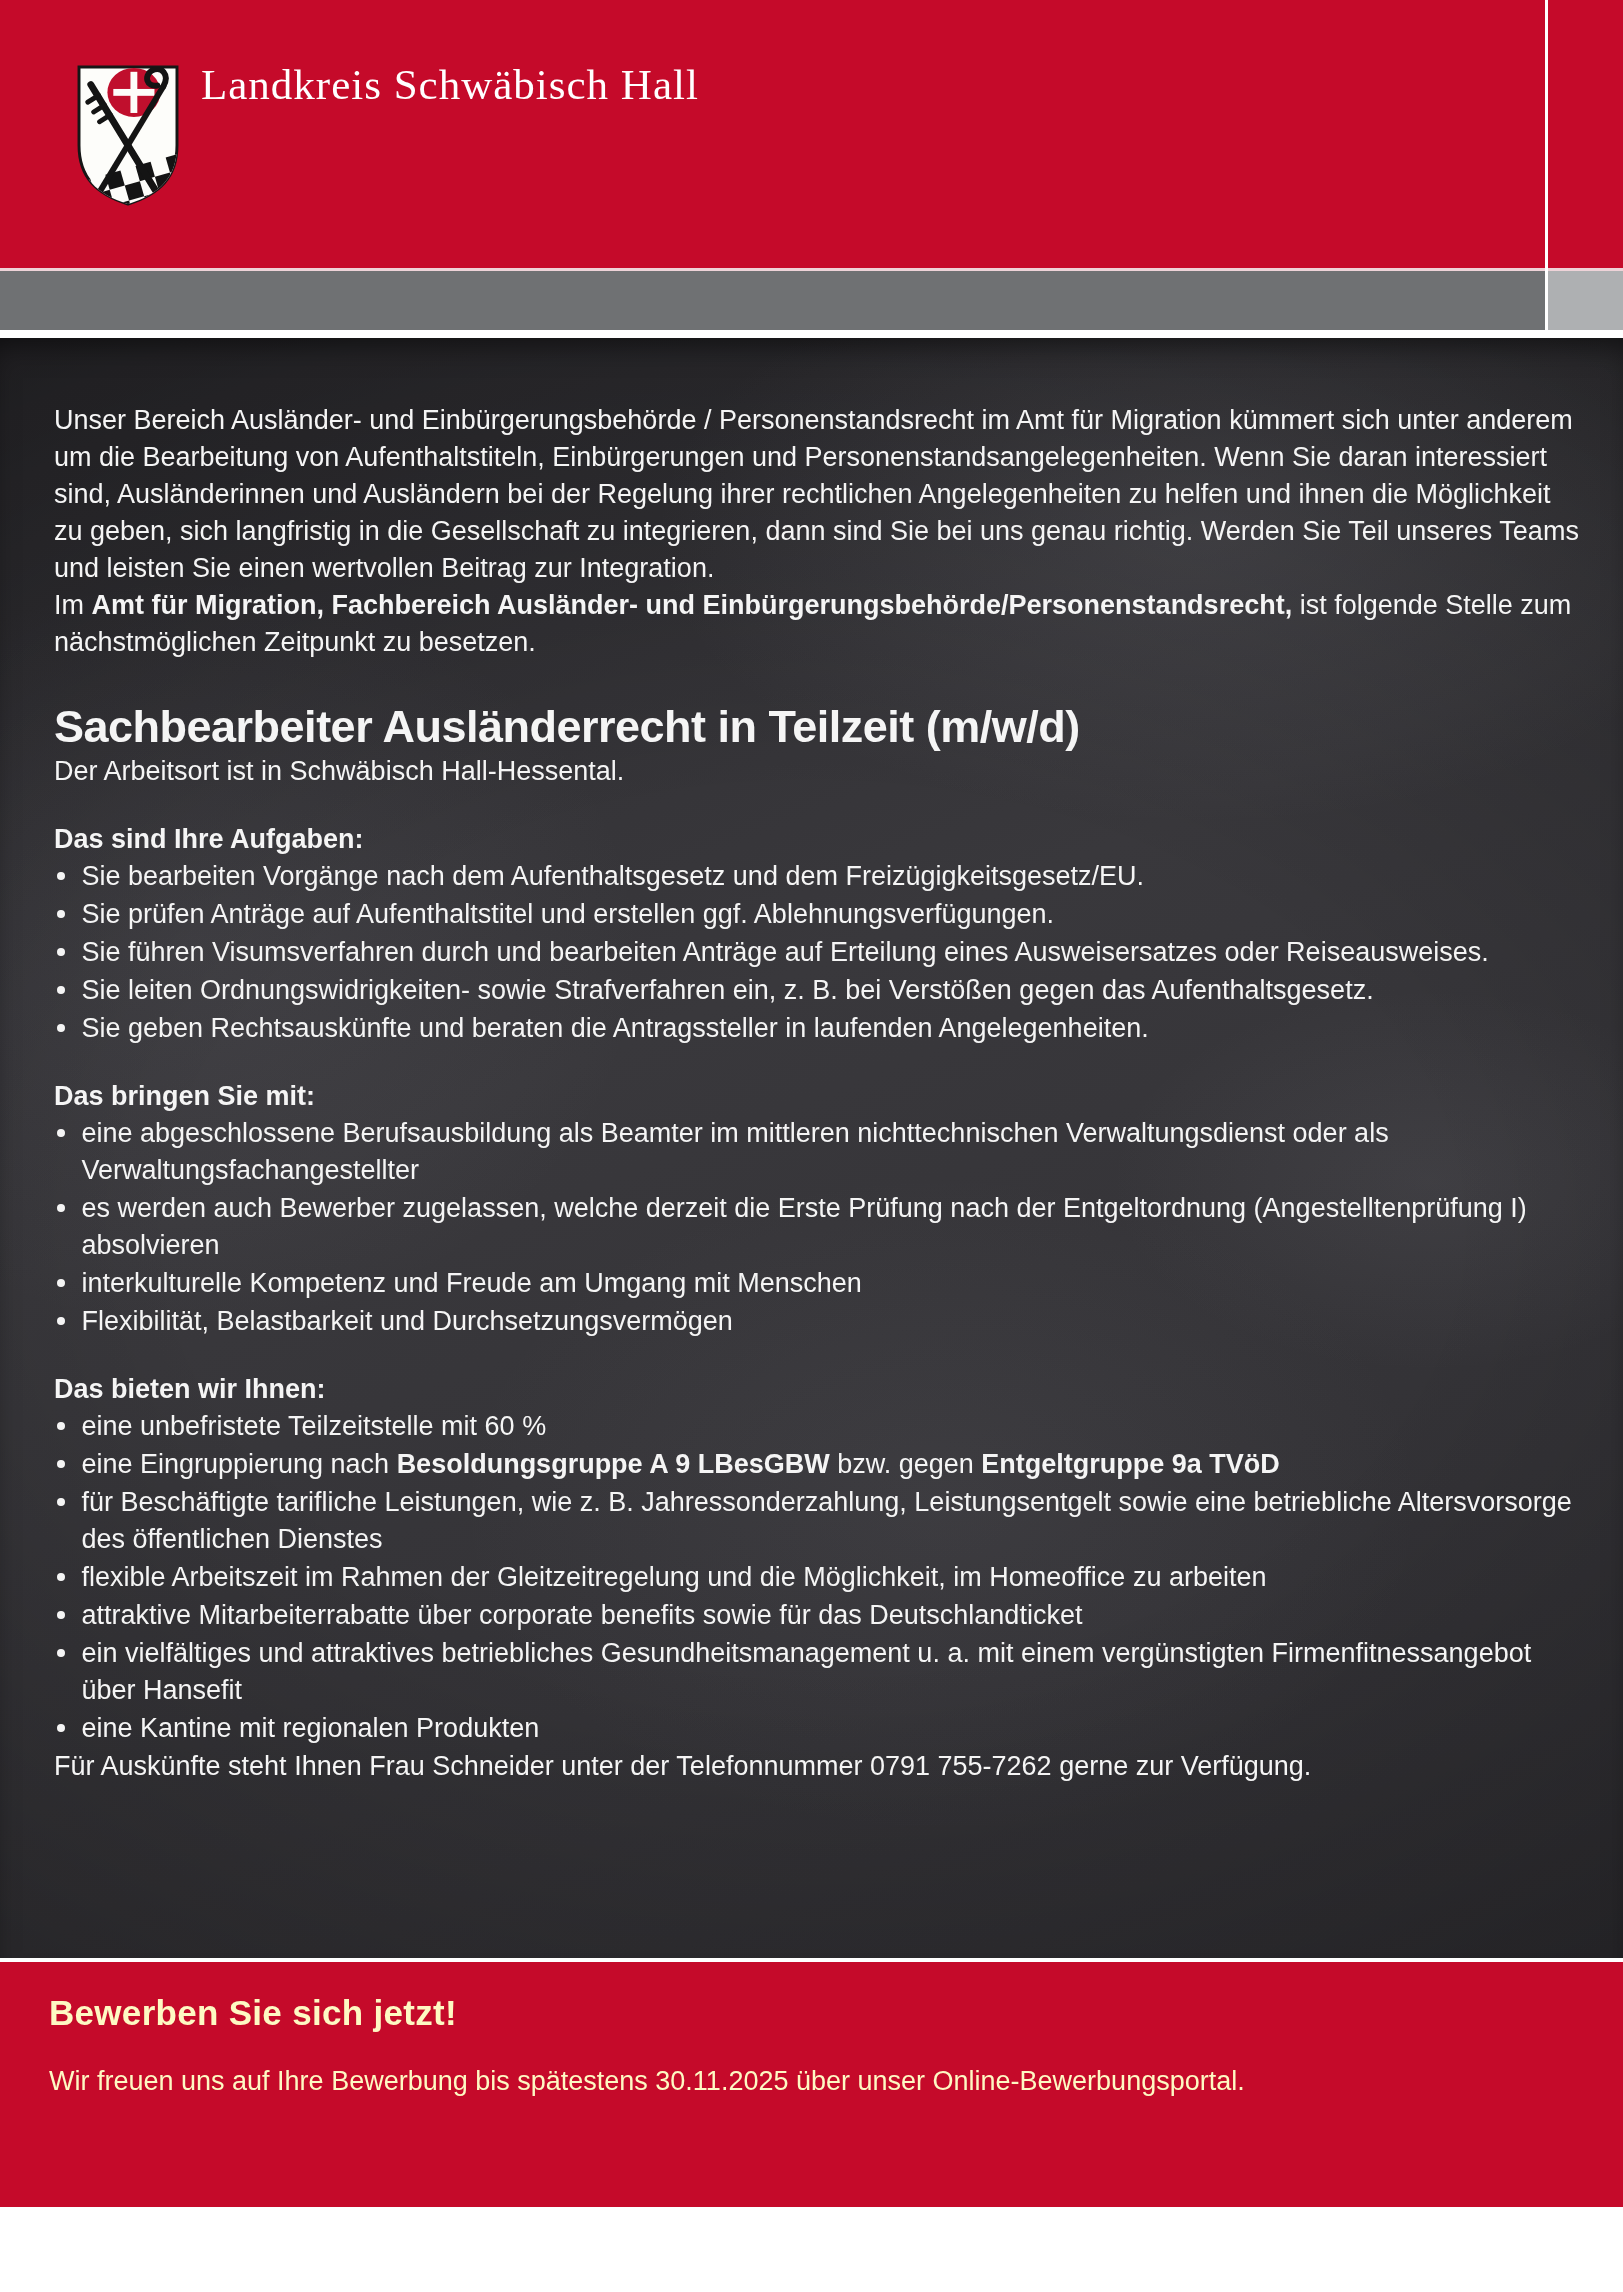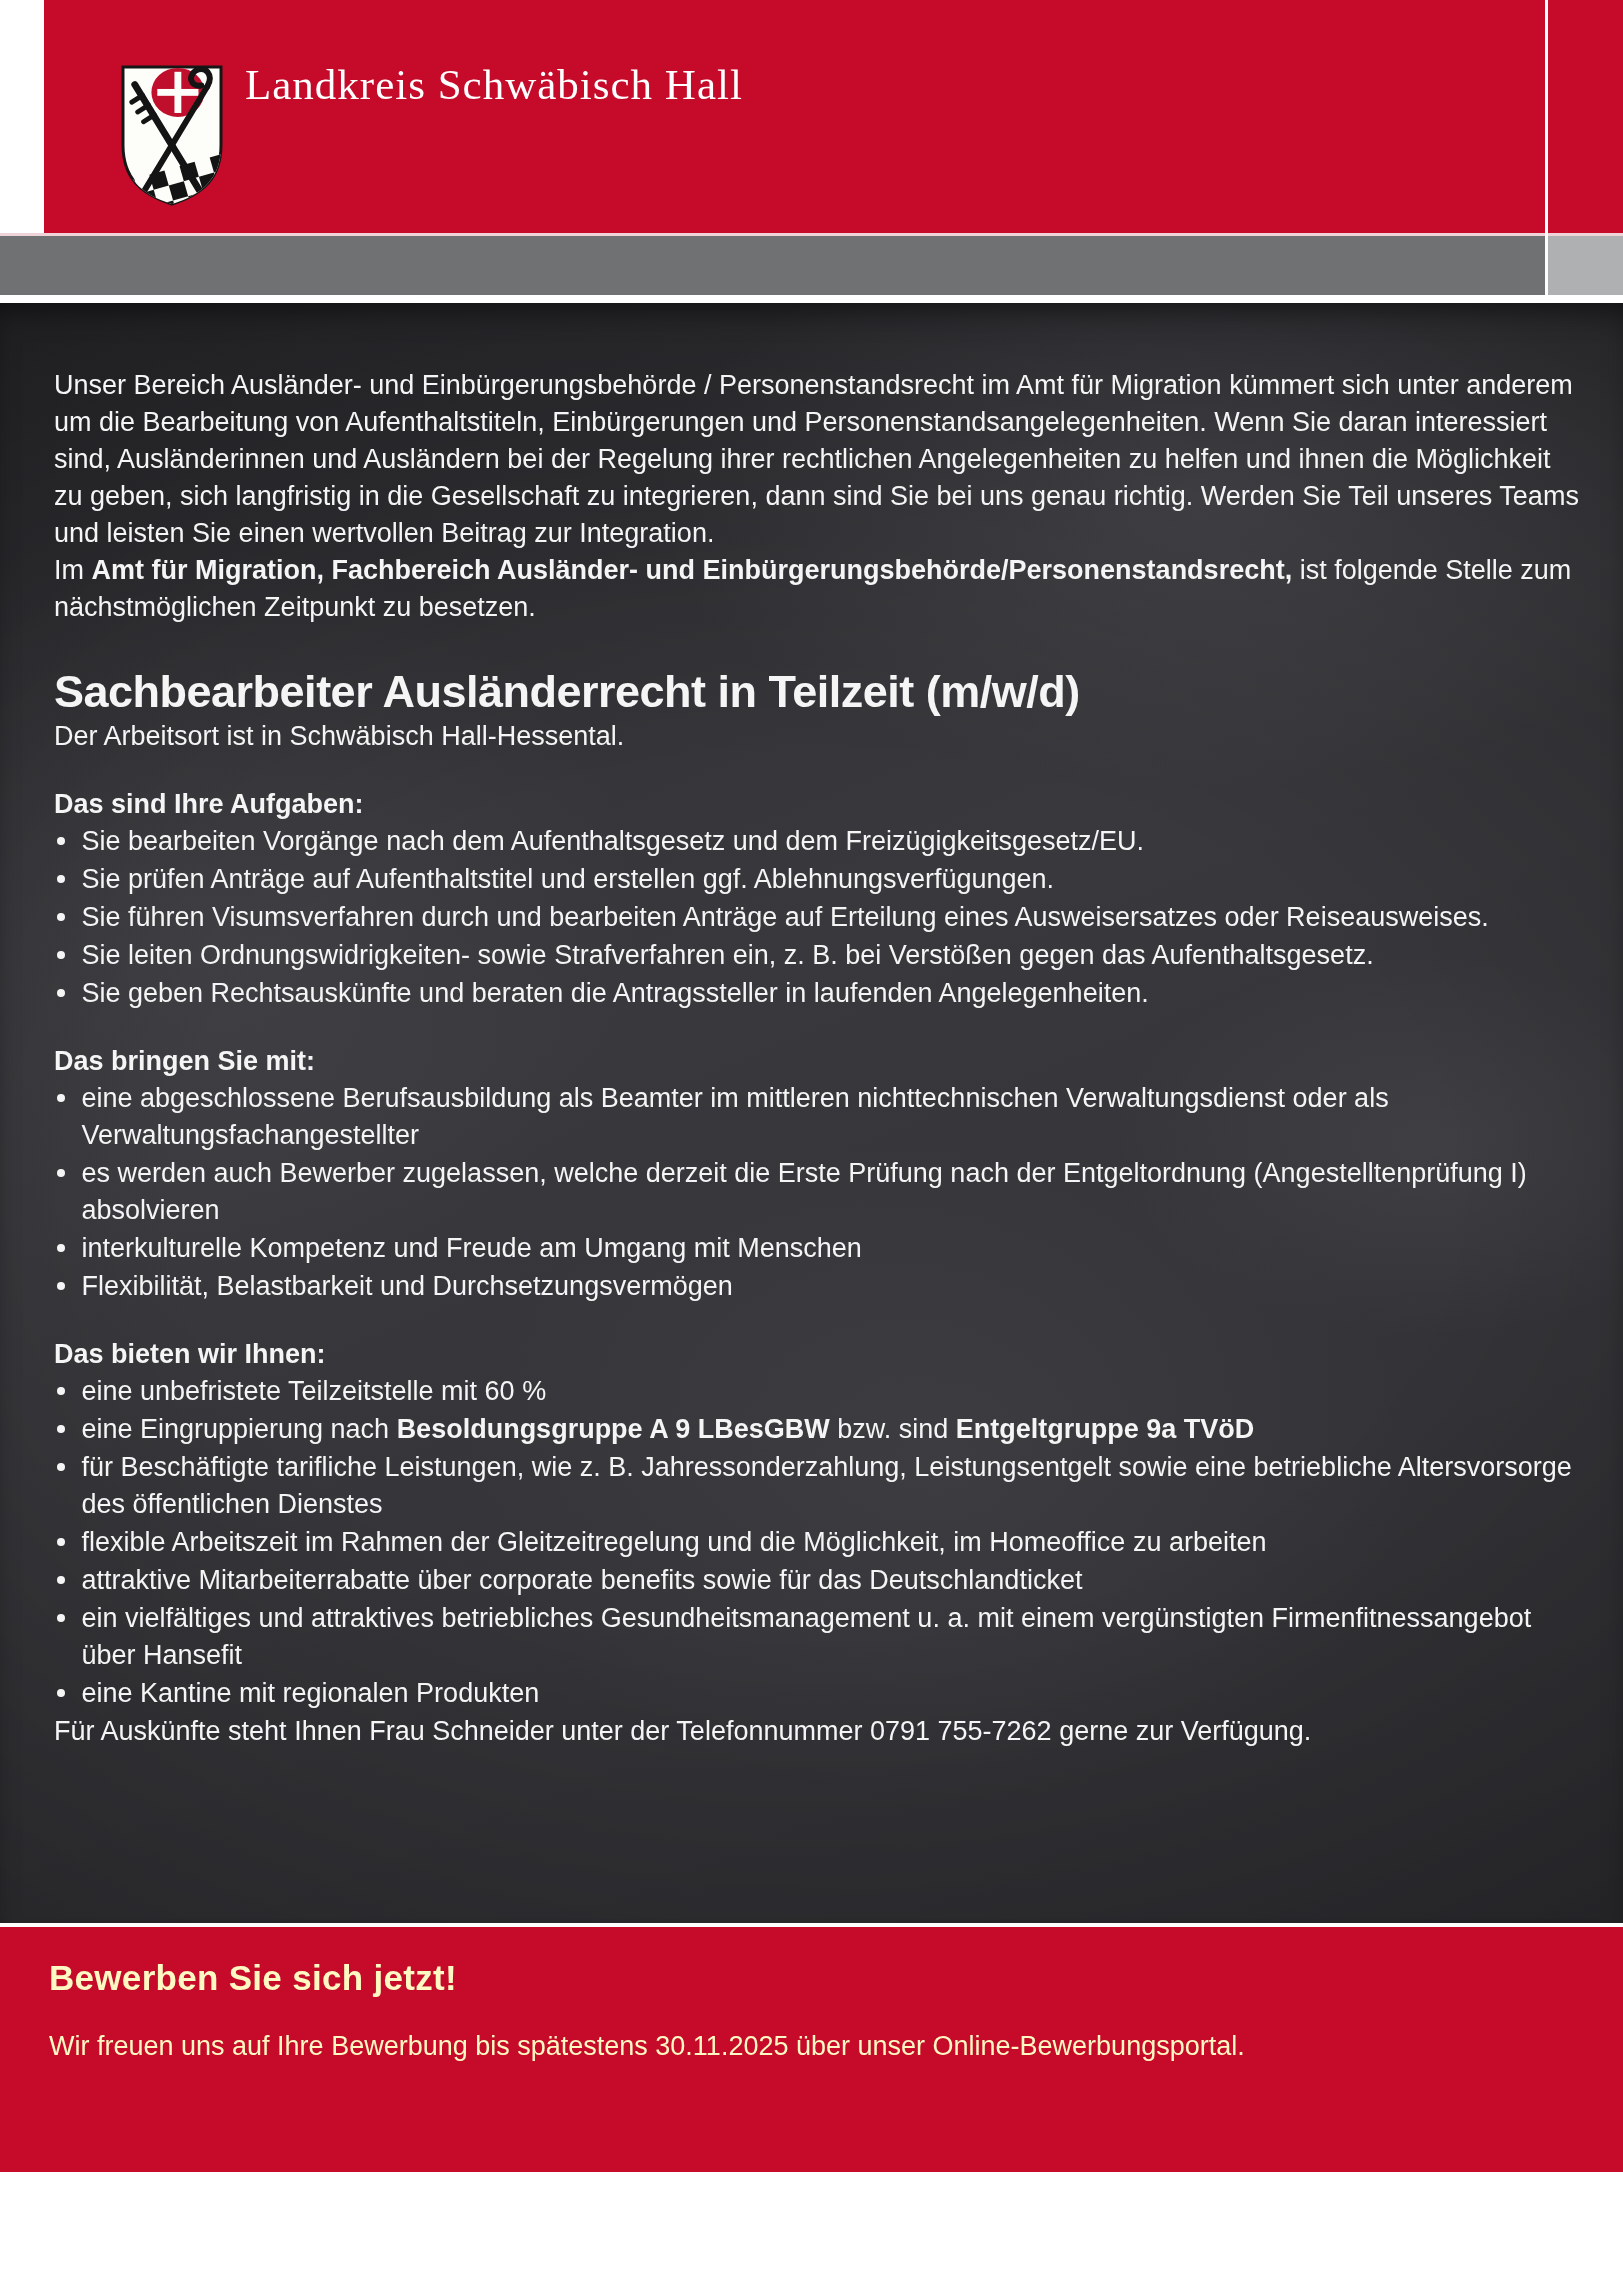--- a/index.html
+++ b/index.html
@@ -9,21 +9,21 @@
     --gray-band-light:#aeb0b2;
     --separator-pink:#eed3d8;
     --text-white:#f5f5f5;
   }
   *{margin:0;padding:0;box-sizing:border-box;}
   body{background:#fff;font-family:"Liberation Sans","DejaVu Sans",sans-serif;}
   .page{position:relative;width:1623px;height:2293px;background:#fff;overflow:hidden;}
 
   
   .top-area{position:relative;}
-  .red-header{position:relative;height:233px;background:var(--brand-red);margin-left:44px;}
+  .red-header{position:relative;height:268px;background:var(--brand-red);}
   .coat-of-arms{position:absolute;left:73px;top:63px;}
   .org-name{position:absolute;left:201px;top:59px;
     font-family:"Liberation Serif","DejaVu Serif",serif;
     font-size:43px;line-height:51px;color:#fff;letter-spacing:1px;white-space:nowrap;}
   .sep-pink{height:2.9px;background:var(--separator-pink);}
   .gray-band{position:relative;height:59px;background:var(--gray-band);}
   .gray-band-right{position:absolute;left:1548px;top:0;right:0;height:100%;background:var(--gray-band-light);}
   .vline{position:absolute;left:1545px;top:0;bottom:0;width:2.9px;background:#fff;z-index:3;}
   .sep-white{height:7.8px;background:#fff;}
 
@@ -154,21 +154,21 @@
     <ul class="bullets">
         <li><span>eine abgeschlossene Berufsausbildung als Beamter im mittleren nichttechnischen Verwaltungsdienst oder als Verwaltungsfachangestellter</span></li>
         <li><span>es werden auch Bewerber zugelassen, welche derzeit die Erste Prüfung nach der Entgeltordnung (Angestelltenprüfung I) absolvieren</span></li>
         <li><span>interkulturelle Kompetenz und Freude am Umgang mit Menschen</span></li>
         <li><span>Flexibilität, Belastbarkeit und Durchsetzungsvermögen</span></li>
       </ul>
 
     <h2 class="section-heading">Das bieten wir Ihnen:</h2>
     <ul class="bullets">
         <li><span>eine unbefristete Teilzeitstelle mit 60 %</span></li>
-        <li><span>eine Eingruppierung nach </span><span class="b">Besoldungsgruppe A 9 LBesGBW</span><span> bzw. sind </span><span class="b">Entgeltgruppe 9a TVöD</span></li>
+        <li><span>eine Eingruppierung nach </span><span class="b">Besoldungsgruppe A 9 LBesGBW</span><span> bzw. gegen </span><span class="b">Entgeltgruppe 9a TVöD</span></li>
         <li><span>für Beschäftigte tarifliche Leistungen, wie z. B. Jahressonderzahlung, Leistungsentgelt sowie eine betriebliche Altersvorsorge des öffentlichen Dienstes</span></li>
         <li><span>flexible Arbeitszeit im Rahmen der Gleitzeitregelung und die Möglichkeit, im Homeoffice zu arbeiten</span></li>
         <li><span>attraktive Mitarbeiterrabatte über corporate benefits sowie für das Deutschlandticket</span></li>
         <li><span>ein vielfältiges und attraktives betriebliches Gesundheitsmanagement u. a. mit einem vergünstigten Firmenfitnessangebot über Hansefit</span></li>
         <li><span>eine Kantine mit regionalen Produkten</span></li>
       </ul>
 
     <p class="contact-line">Für Auskünfte steht Ihnen Frau Schneider unter der Telefonnummer 0791 755-7262 gerne zur Verfügung.</p>
   </div>
 

